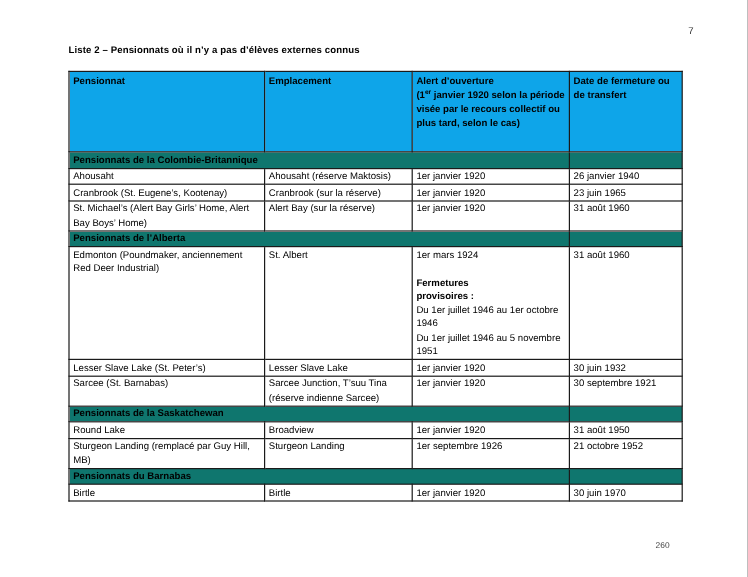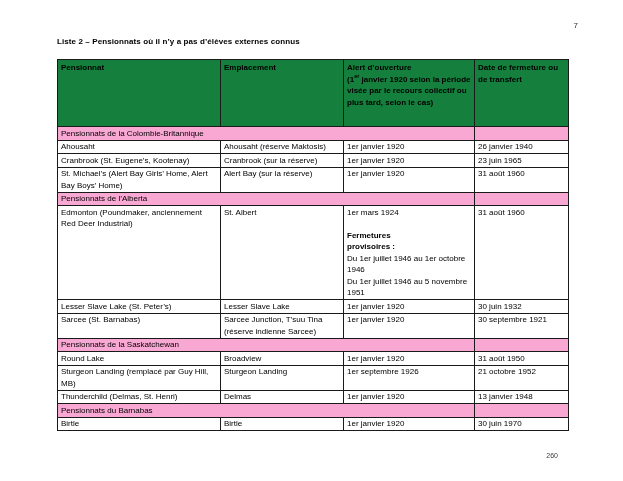--- a/index.html
+++ b/index.html
@@ -39,29 +39,29 @@
     line-height: 11.5px;
   }
   table.schools th, table.schools td {
     border: 1px solid #1a1a1a;
     vertical-align: top;
     text-align: left;
     padding: 0.5px 3px 0.5px 3px;
     overflow: hidden;
   }
   table.schools th {
-    background: #15803d;
+    background: #0ea5e9;
     font-weight: bold;
     padding-top: 2px;
     padding-bottom: 18px;
     height: 58px;
   }
   tr.section td {
-    background: #f9a8d4;
-    font-weight: normal;
+    background: #0f766e;
+    font-weight: bold;
   }
   sup.ord {
     font-size: 5.5px;
     vertical-align: super;
     line-height: 0;
   }
   .blankline { height: 11.5px; }
   .note-title {
     font-weight: bold;
     width: 70px;
@@ -158,26 +158,20 @@
         <td>Broadview</td>
         <td>1er janvier 1920</td>
         <td>31 août 1950</td>
       </tr>
       <tr>
         <td>Sturgeon Landing (remplacé par Guy Hill, MB)</td>
         <td>Sturgeon Landing</td>
         <td>1er septembre 1926</td>
         <td>21 octobre 1952</td>
       </tr>
-      <tr>
-        <td>Thunderchild (Delmas, St. Henri)</td>
-        <td>Delmas</td>
-        <td>1er janvier 1920</td>
-        <td>13 janvier 1948</td>
-      </tr>
       <tr class="section">
         <td colspan="3">Pensionnats du Barnabas</td>
         <td></td>
       </tr>
       <tr>
         <td>Birtle</td>
         <td>Birtle</td>
         <td>1er janvier 1920</td>
         <td>30 juin 1970</td>
       </tr>

